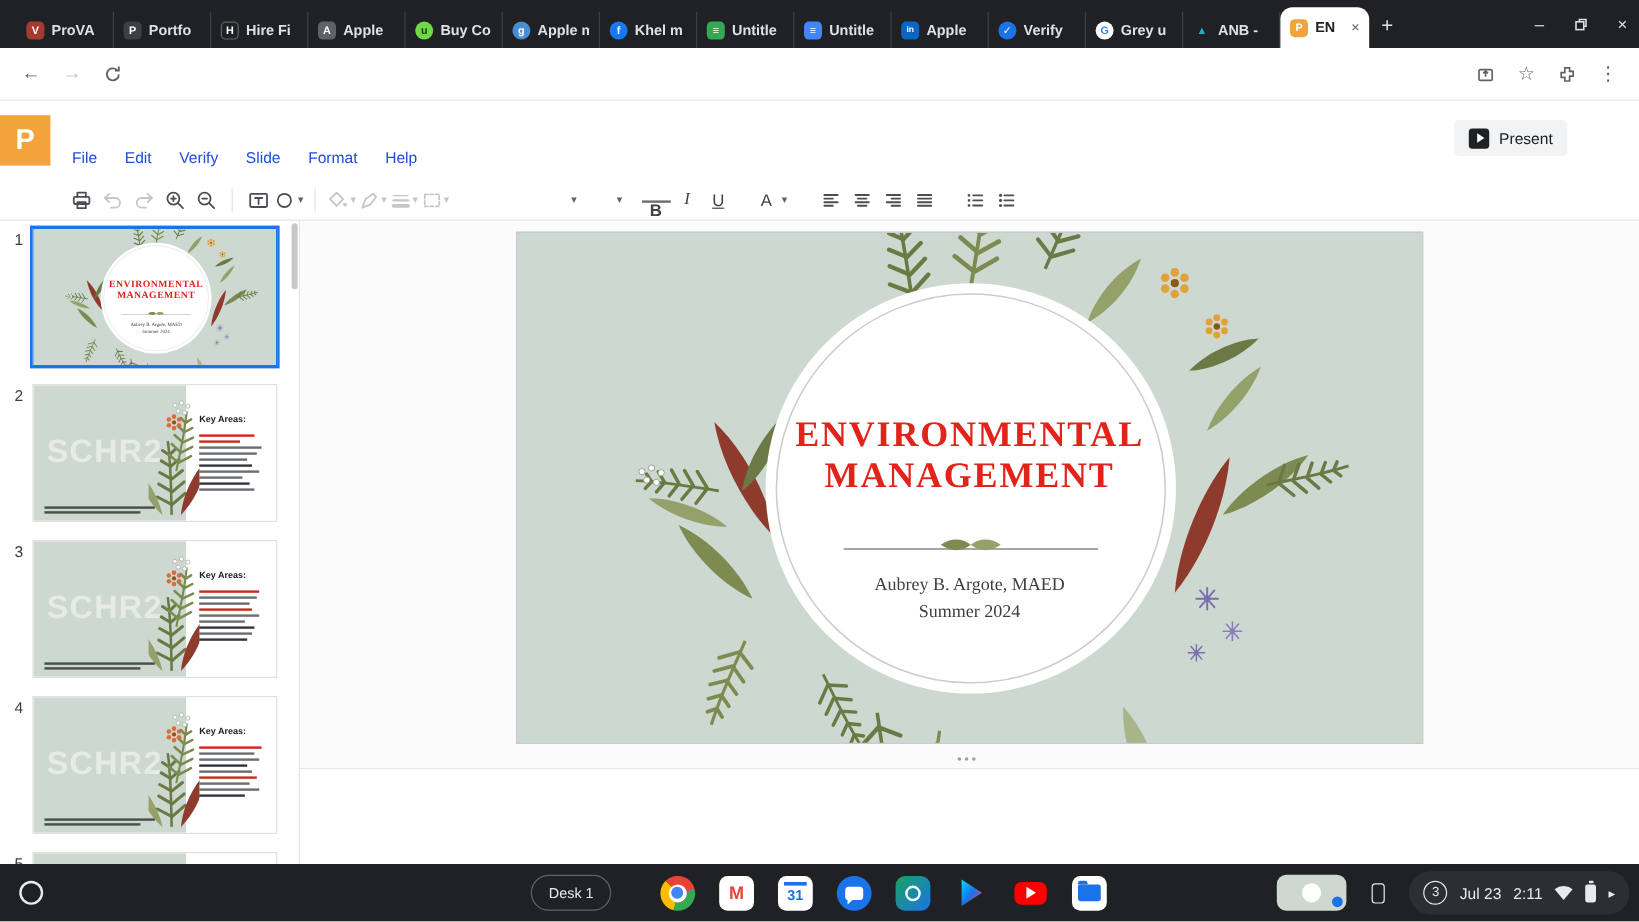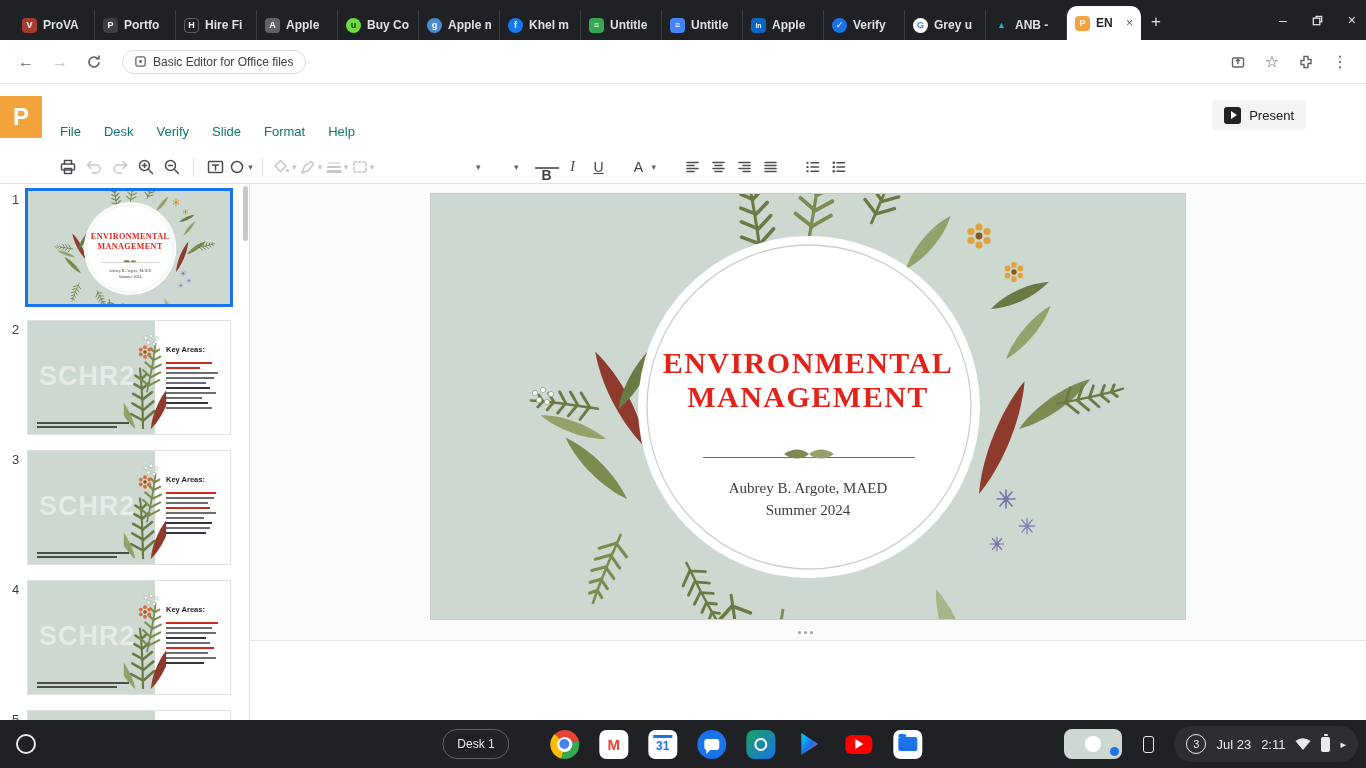--- a/index.html
+++ b/index.html
@@ -28,21 +28,21 @@
   .omnibox { flex:1; height:30px; display:flex; align-items:center; margin:0 8px; min-width:0; }
   .chip { display:flex; align-items:center; gap:6px; border:1px solid #dadce0; border-radius:15px; padding:4px 11px;
           font-size:12px; color:#3c4043; background:#fff; white-space:nowrap; }
   .url { font-size:13px; color:#202124; margin-left:10px; white-space:nowrap; overflow:hidden; }
 
   
   .app-header { height:66px; background:#fff; position:relative; }
   .applogo { position:absolute; left:0; top:12px; width:42px; height:42px; background:#f2a33c; color:#fff;
              display:flex; align-items:center; justify-content:center; font-size:24px; font-weight:bold; }
   .doct { position:absolute; left:60px; top:12px; font-size:16px; color:#202124; }
-  .menus { position:absolute; left:60px; top:40px; display:flex; gap:23px; font-size:13px; color:#0f766e; }
+  .menus { position:absolute; left:60px; top:40px; display:flex; gap:23px; font-size:13px; color:#1d4ed8; }
   .present-btn { position:absolute; right:60px; top:16px; height:30px; background:#f1f3f4; border-radius:4px;
                  display:flex; align-items:center; gap:8px; padding:0 12px; font-size:13px; color:#202124; }
   .present-ic { width:17px; height:17px; background:#202124; border-radius:3px; display:flex; align-items:center; justify-content:center; }
   .present-ic i { width:0; height:0; border-left:6px solid #fff; border-top:4px solid transparent; border-bottom:4px solid transparent; margin-left:2px; }
 
   
   .app-toolbar { height:34px; border-bottom:1px solid #e0e3e6; display:flex; align-items:center; padding-left:56px; gap:2px; }
   .tbi { height:26px; min-width:24px; display:flex; align-items:center; justify-content:center; color:#4a4e53; }
   .tbi svg { stroke:#4a4e53; fill:none; stroke-width:1.5; stroke-linecap:round; stroke-linejoin:round; }
   .tbi.disabled svg { stroke:#c3c6ca; }
@@ -288,48 +288,41 @@
 <div class="navbar">
   <div class="navic">←</div>
   <div class="navic disabled">→</div>
   <div class="navic">
     <svg width="16" height="16" viewBox="0 0 16 16">
         <path d="M13 8a5 5 0 1 1-1.5-3.6" fill="none" stroke="#5f6368" stroke-width="1.6"></path>
         <path d="M13 1.5 V4.8 H9.7" fill="none" stroke="#5f6368" stroke-width="1.6"></path>
       </svg>
   </div>
   <div class="omnibox">
-    <span class="chip">
-      <svg width="13" height="13" viewBox="0 0 14 14">
-          <rect x="2" y="2" width="10" height="10" rx="2" fill="none" stroke="#5f6368" stroke-width="1.4"></rect>
-          <circle cx="7" cy="7" r="1.6" fill="#5f6368"></circle>
-        </svg>
-      <span>Basic Editor for Office files</span>
-    </span>
   </div>
   <div class="navic">
     <svg width="16" height="16" viewBox="0 0 16 16">
         <rect x="2.5" y="4" width="11" height="9" rx="1.2" fill="none" stroke="#5f6368" stroke-width="1.4"></rect>
         <path d="M8 10 V5.5 M6 7.2 8 5.2 10 7.2" fill="none" stroke="#5f6368" stroke-width="1.4"></path>
       </svg>
   </div>
   <div class="navic">☆</div>
   <div class="navic">
     <svg width="16" height="16" viewBox="0 0 16 16">
         <path d="M6 2.5h4v3h3v4h-3v4H6v-3H3v-4h3z" fill="none" stroke="#5f6368" stroke-width="1.4"></path>
       </svg>
   </div>
   <div class="navic">⋮</div>
 </div>
 
 <div class="app-header">
   <div class="applogo">P</div>
   <div class="menus">
     <span>File</span>
-    <span>Desk</span>
+    <span>Edit</span>
     <span>Verify</span>
     <span>Slide</span>
     <span>Format</span>
     <span>Help</span>
   </div>
   <div class="present-btn">
     <span class="present-ic">
         <i></i>
       </span>
     <span>Present</span>

